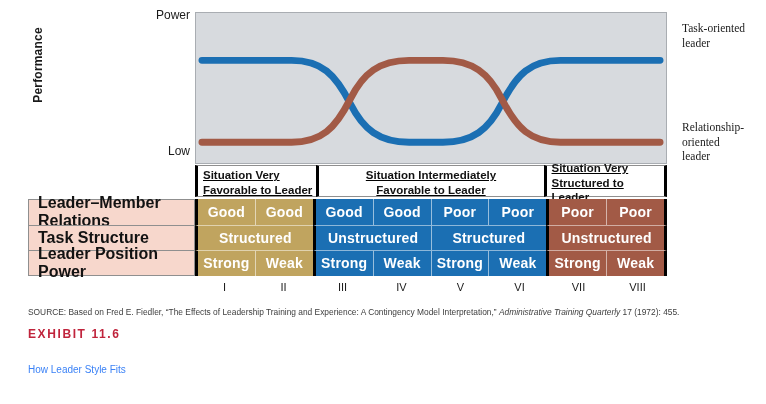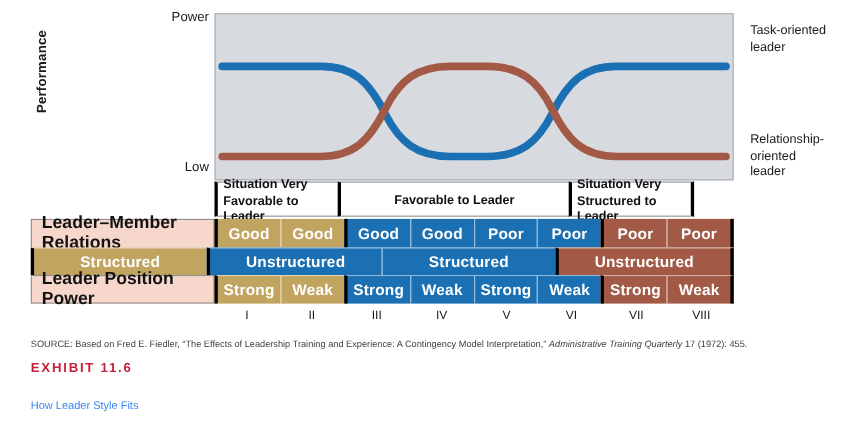--- a/index.html
+++ b/index.html
@@ -59,37 +59,39 @@
     box-sizing: border-box;
   }
   #plot-svg { display: block; width: 100%; height: 100%; }
 
   .legend-block {
     position: absolute;
     left: 682px;
     font-size: 11.5px;
     color: #1a1a1a;
     line-height: 1.28;
+    font-family: Liberation Serif, serif;
   }
   #legend-task { top: 21px; }
   #legend-rel  { top: 120px; }
 
   
   #table-region {
     position: absolute;
     left: 0; top: 165px;
     width: 766px; height: 135px;
   }
 
   
   #situation-band {
     position: absolute;
     left: 195px; top: 0;
-    width: 436px; height: 32px;
-    display: flex;
+    width: 472px; height: 32px;
+    display: flex;
+    text-decoration: underline;
   }
   .situation-cell {
     background: #ffffff;
     border-top: 1px solid #8f8f8f;
     border-bottom: 1px solid #8f8f8f;
     border-left: 3px solid #000000;
     box-sizing: border-box;
     font-size: 11.5px;
     font-weight: bold;
     color: #111111;
@@ -245,20 +247,21 @@
 
   <div id="situation-band">
       <div class="situation-cell" style="flex: 2 1 0px;">
         <div>
           <div>Situation Very</div>
           <div>Favorable to Leader</div>
         </div>
       </div>
       <div class="situation-cell centered" style="flex: 4 1 0px;">
         <div>
+          <div>Situation Intermediately</div>
           <div>Favorable to Leader</div>
         </div>
       </div>
       <div class="situation-cell" style="flex: 2 1 0px;">
         <div>
           <div>Situation Very</div>
           <div>Structured to Leader</div>
         </div>
       </div>
     </div>
@@ -271,20 +274,21 @@
           <div class="cell grp-a div-l" style="flex: 1 1 0px;">Good</div>
           <div class="cell grp-b sep-l" style="flex: 1 1 0px;">Good</div>
           <div class="cell grp-b div-l" style="flex: 1 1 0px;">Good</div>
           <div class="cell grp-b div-l" style="flex: 1 1 0px;">Poor</div>
           <div class="cell grp-b div-l" style="flex: 1 1 0px;">Poor</div>
           <div class="cell grp-c sep-l" style="flex: 1 1 0px;">Poor</div>
           <div class="cell grp-c sep-r div-l" style="flex: 1 1 0px;">Poor</div>
         </div>
       </div>
       <div class="data-row">
+        <div class="row-label">Task Structure</div>
         <div class="row-cells">
           <div class="cell grp-a sep-l row-top-edge" style="flex: 2 1 0px;">Structured</div>
           <div class="cell grp-b sep-l row-top-edge" style="flex: 2 1 0px;">Unstructured</div>
           <div class="cell grp-b div-l row-top-edge" style="flex: 2 1 0px;">Structured</div>
           <div class="cell grp-c sep-l sep-r row-top-edge" style="flex: 2 1 0px;">Unstructured</div>
         </div>
       </div>
       <div class="data-row">
         <div class="row-label">Leader Position Power</div>
         <div class="row-cells">

